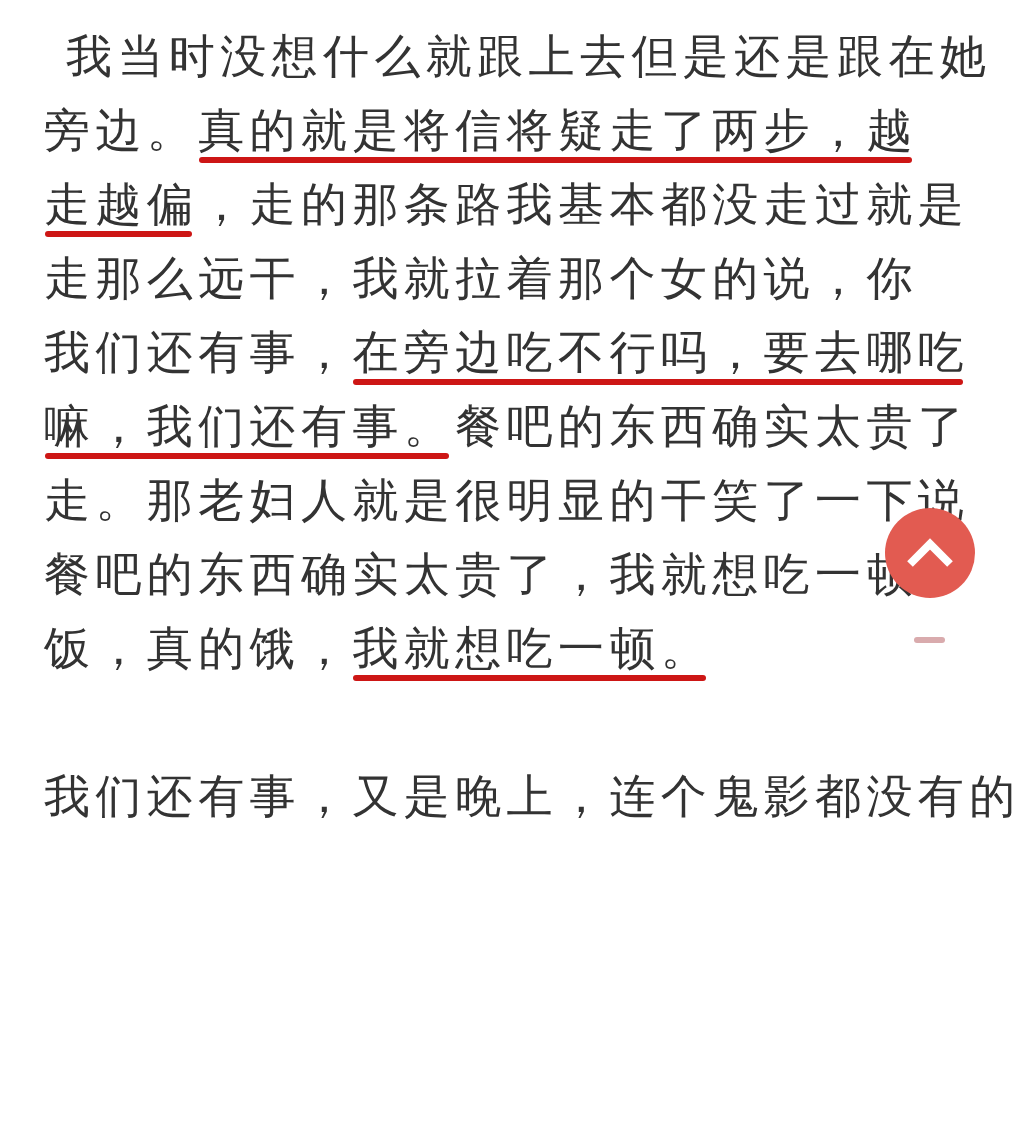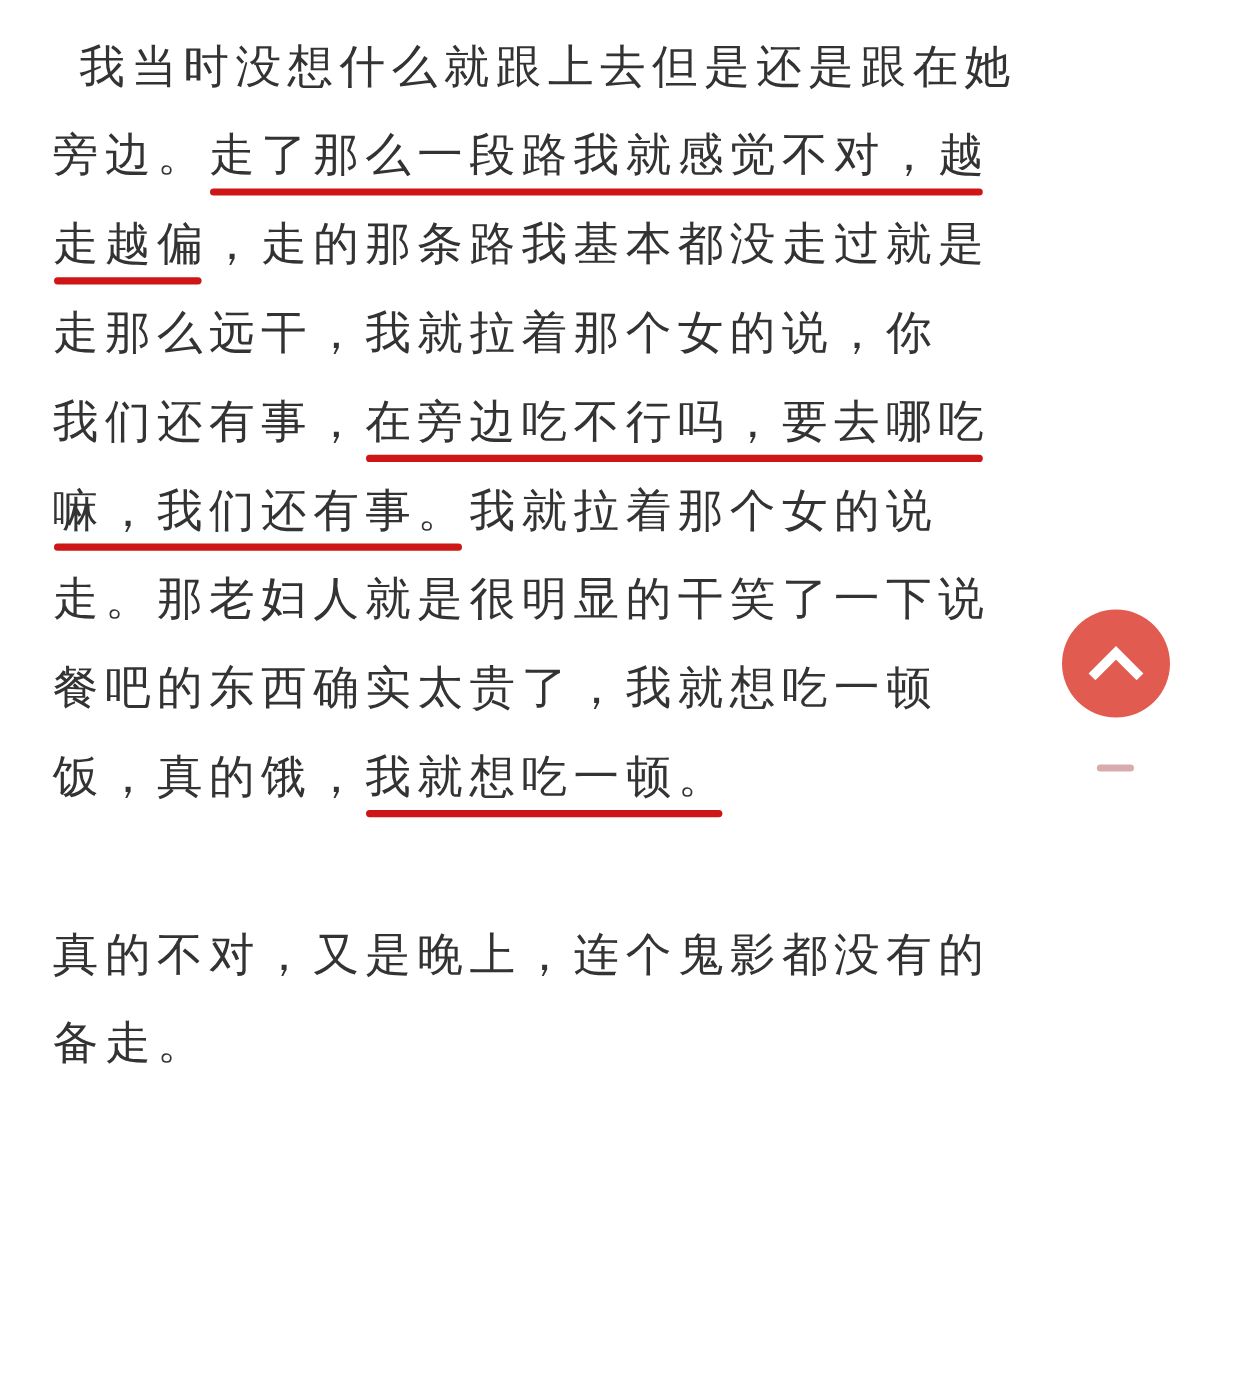--- a/index.html
+++ b/index.html
@@ -19,21 +19,21 @@
     position: absolute;
     left: 44px;
     top: 19px;
     width: 948px;
   }
   .paragraph { margin: 0 0 74px 0; }
   .paragraph:last-child { margin-bottom: 0; }
   .line {
     height: 74px;
     line-height: 74px;
-    font-size: 38px;
+    font-size: 46px;
     letter-spacing: 5.4px;
     color: var(--text-color, #333333);
     white-space: nowrap;
     font-weight: 400;
   }
   .line.indent { padding-left: 22px; }
   .seg { position: relative; display: inline-block; }
   .seg.u::after {
     content: "";
     position: absolute;
@@ -73,32 +73,31 @@
   }
 </style>
 </head>
 <body>
 
 <div class="page">
 
   <main class="article">
       <div class="paragraph">
         <div class="line indent"><span class="seg">我当时没想什么就跟上去但是还是跟在她</span></div>
-        <div class="line"><span class="seg">旁边。</span><span class="seg u">走了那么一段路我就感觉不对，越</span></div>
+        <div class="line"><span class="seg">旁边。</span><span class="seg u">真的就是将信将疑走了两步，越</span></div>
         <div class="line"><span class="seg u">走越偏</span><span class="seg">，走的那条路我基本都没走过就是</span></div>
         <div class="line"><span class="seg">走那么远干，我就拉着那个女的说，你</span></div>
         <div class="line"><span class="seg">我们还有事，</span><span class="seg u">在旁边吃不行吗，要去哪吃</span></div>
-        <div class="line"><span class="seg u">嘛，我们还有事。</span><span class="seg">我就拉着那个女的说</span></div>
+        <div class="line"><span class="seg u">嘛，我们还有事。</span><span class="seg">餐吧的东西确实太贵了</span></div>
         <div class="line"><span class="seg">走。那老妇人就是很明显的干笑了一下说</span></div>
         <div class="line"><span class="seg">餐吧的东西确实太贵了，我就想吃一顿</span></div>
         <div class="line"><span class="seg">饭，真的饿，</span><span class="seg u">我就想吃一顿。</span></div>
       </div>
       <div class="paragraph">
-        <div class="line"><span class="seg">真的不对，又是晚上，连个鬼影都没有的</span></div>
-        <div class="line"><span class="seg">备走。</span></div>
+        <div class="line"><span class="seg">我们还有事，又是晚上，连个鬼影都没有的</span></div>
       </div>
     </main>
 
   <button class="back-top">
     <span style="display:block;width:52px;height:34px;">
       <svg width="52" height="34" viewBox="0 0 52 34">
         <polyline points="6,28 26,8 46,28" fill="none" stroke="#ffffff" stroke-width="8" stroke-linecap="butt" stroke-linejoin="miter"></polyline>
       </svg>
     </span>
   </button>

